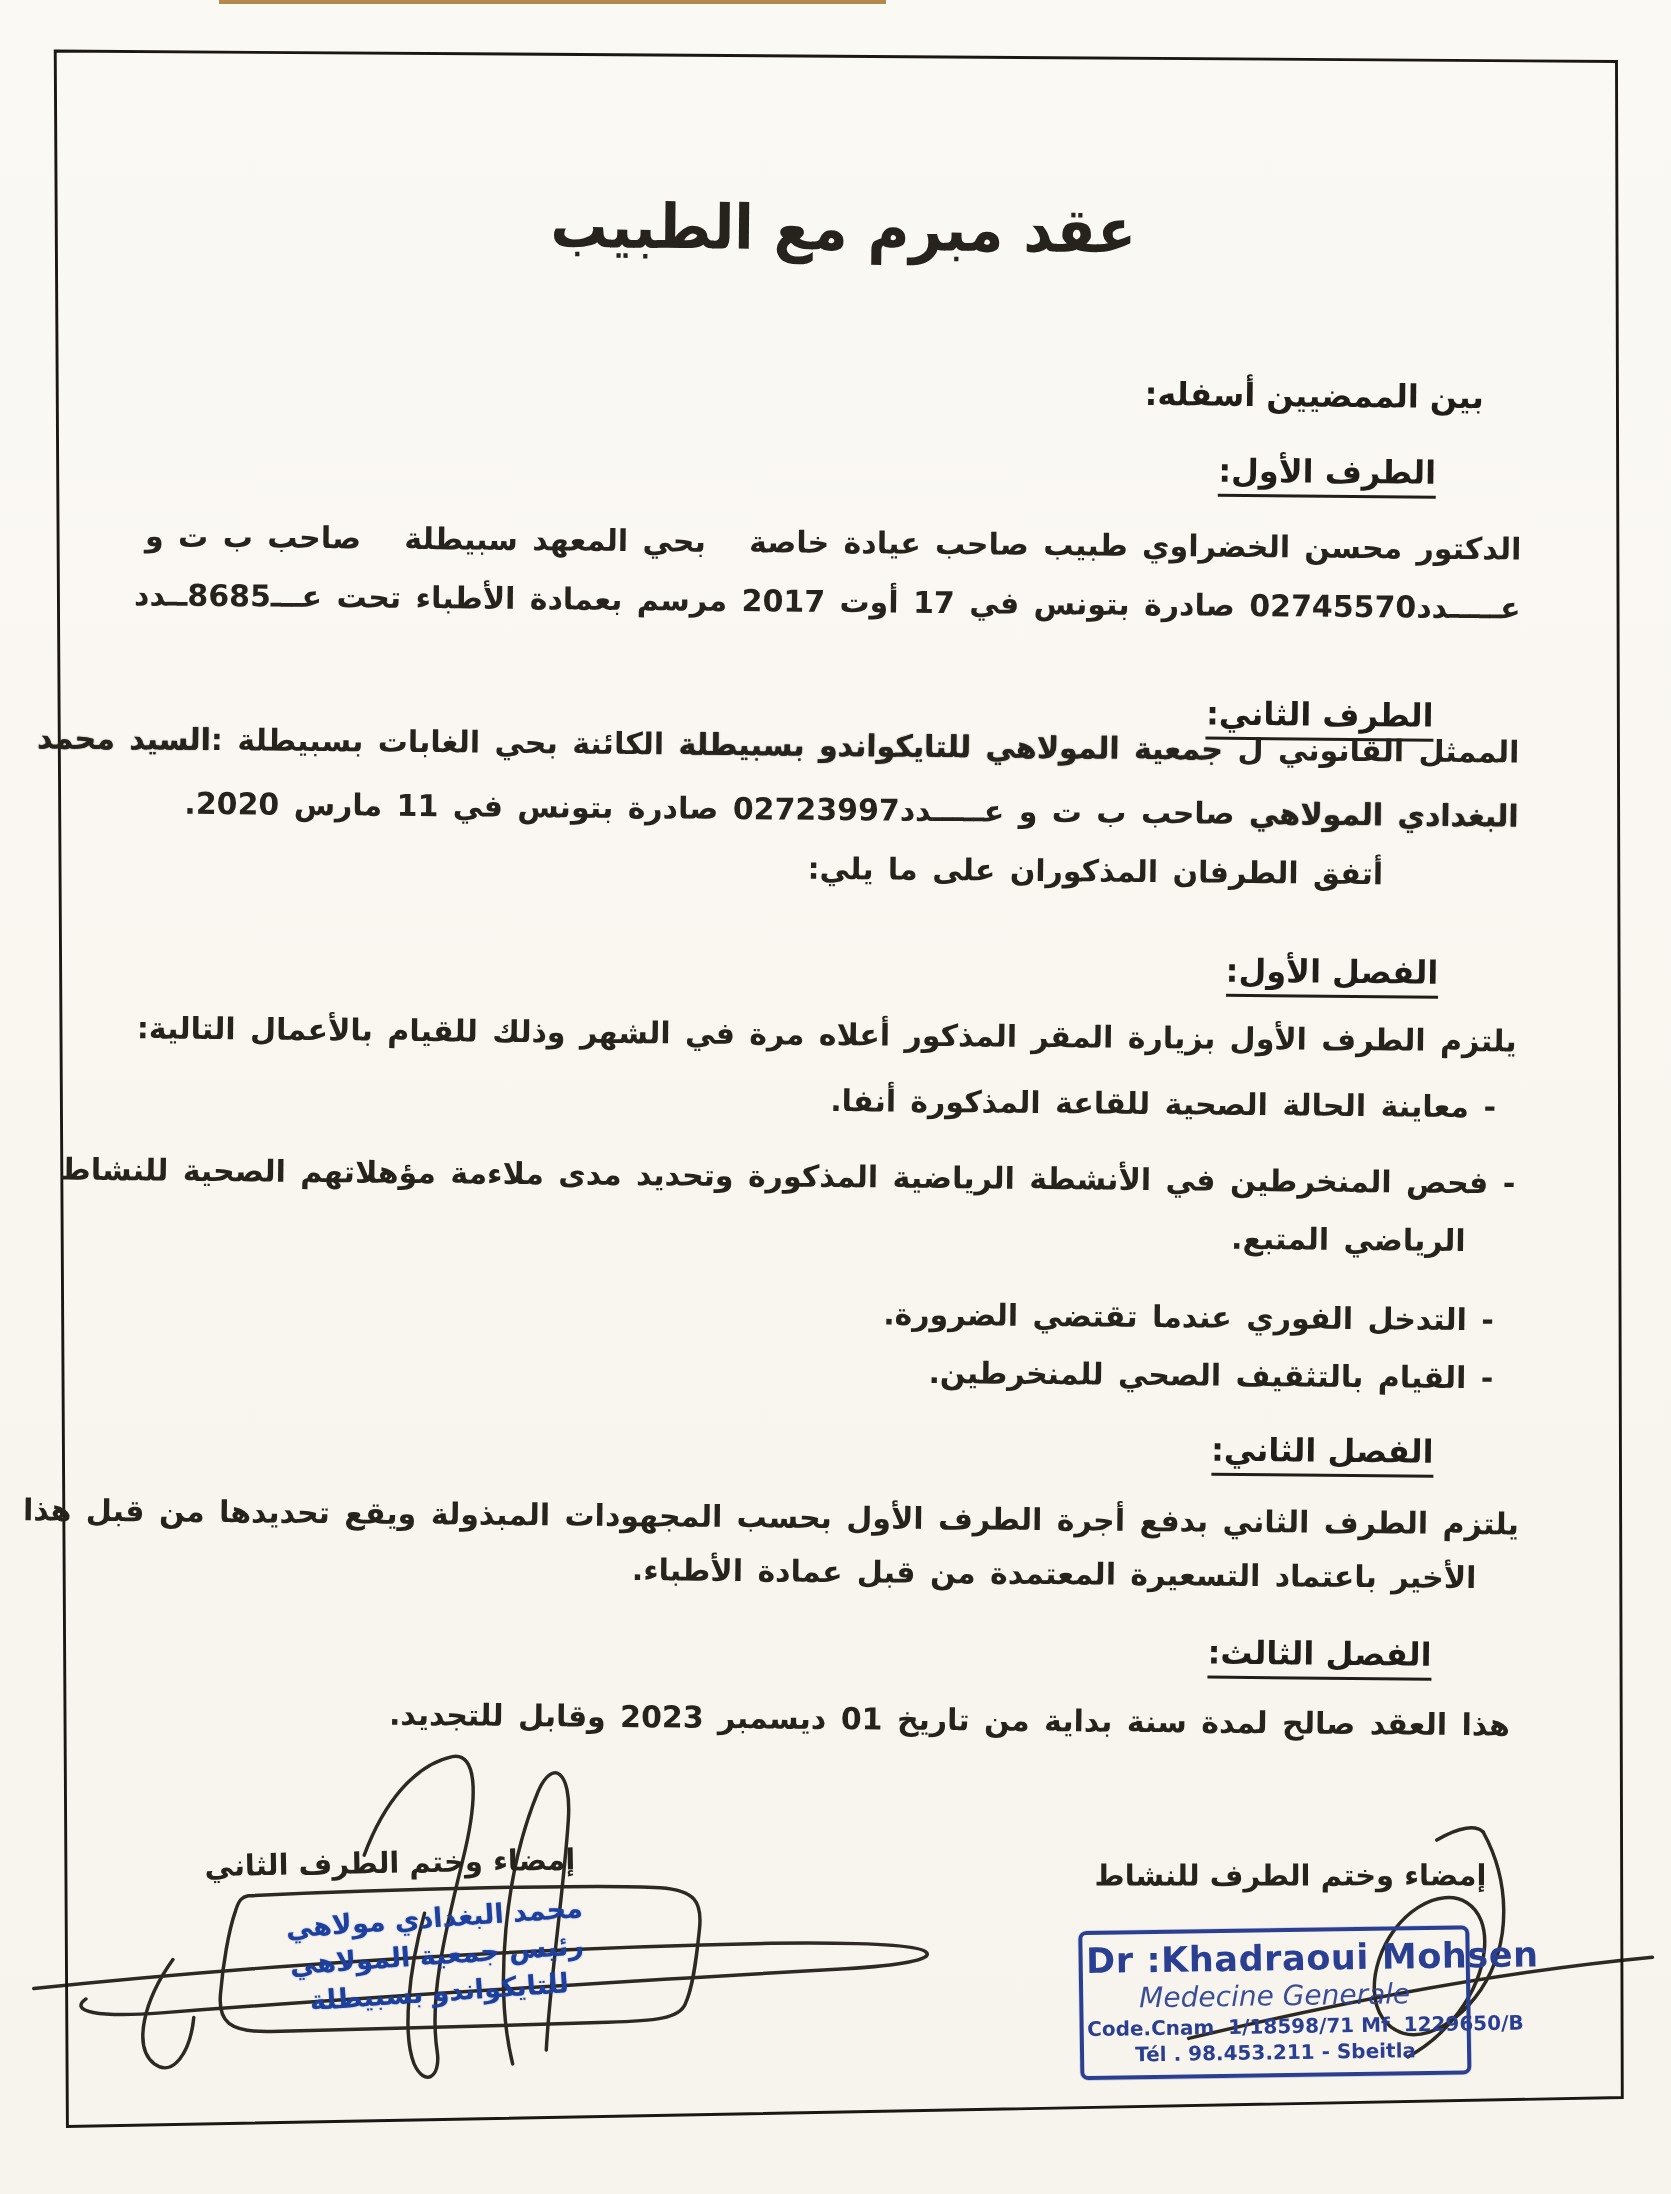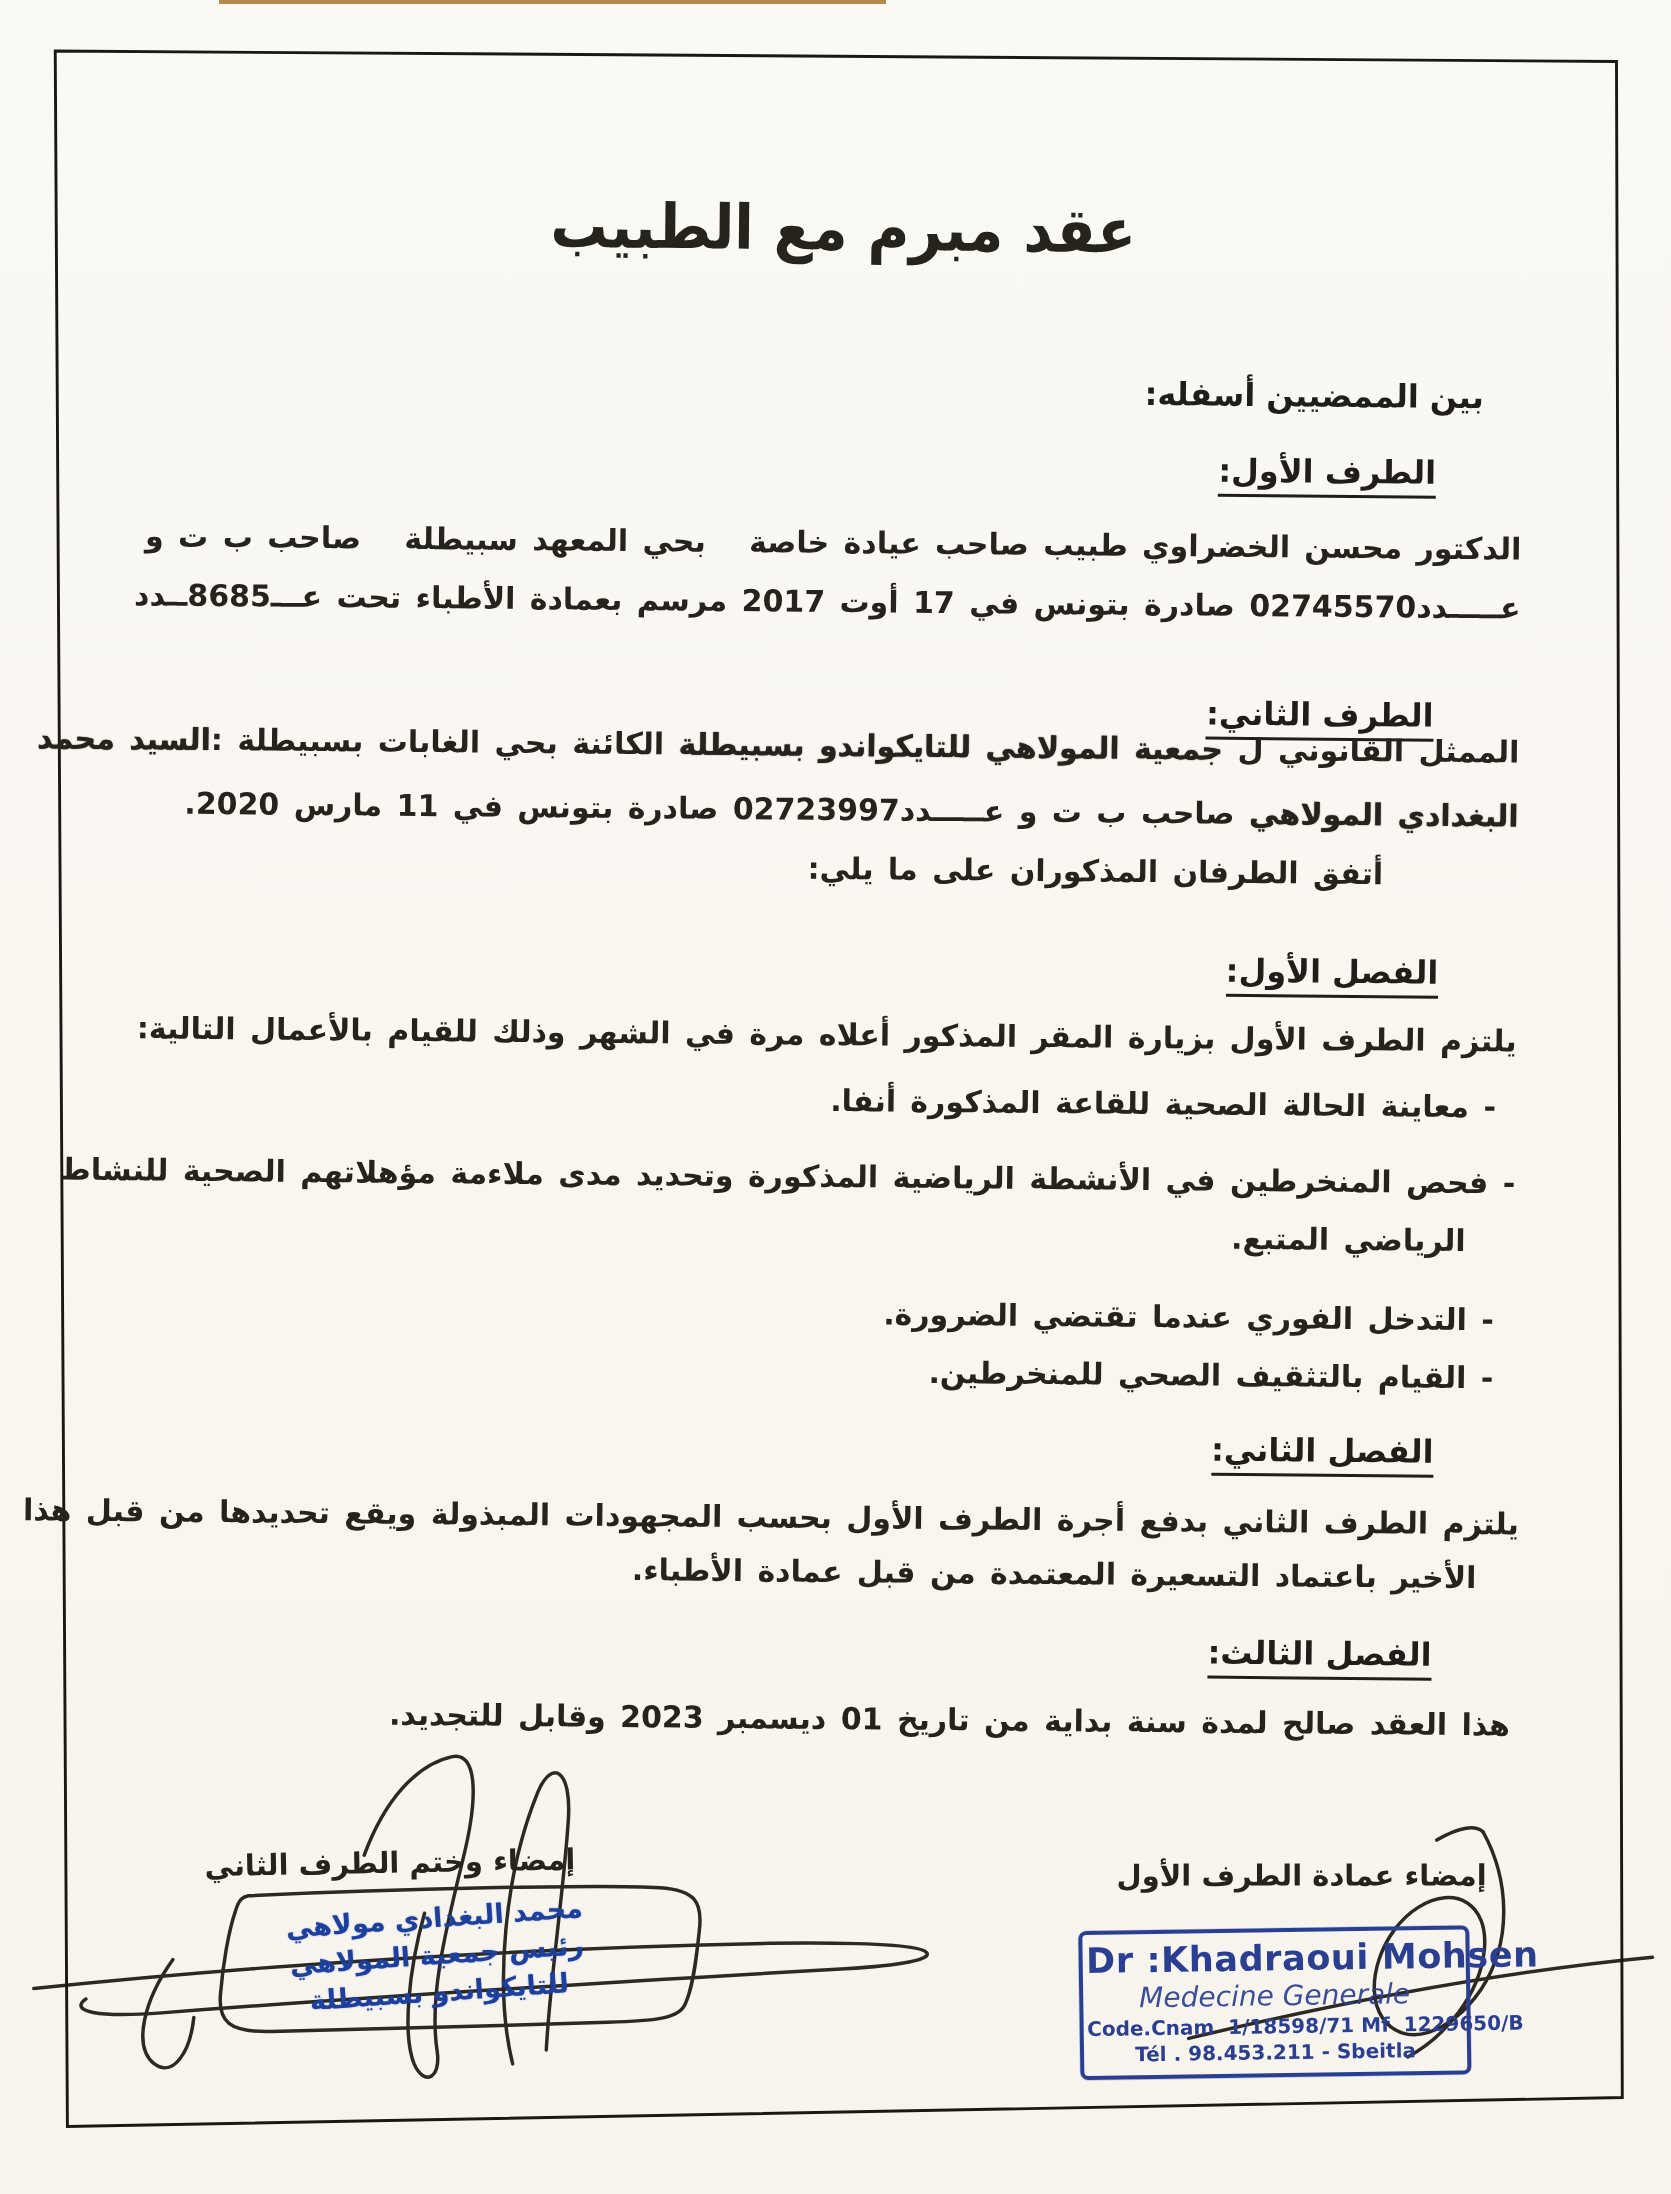--- a/index.html
+++ b/index.html
@@ -117,21 +117,21 @@
     <div class="abs body-line it4">- القيام بالتثقيف الصحي للمنخرطين.</div>
 
     <div class="abs heading h-c2">الفصل الثاني:</div>
     <div class="abs body-line c2l1">يلتزم الطرف الثاني بدفع أجرة الطرف الأول بحسب المجهودات المبذولة ويقع تحديدها من قبل هذا</div>
     <div class="abs body-line c2l2">الأخير باعتماد التسعيرة المعتمدة من قبل عمادة الأطباء.</div>
 
     <div class="abs heading h-c3">الفصل الثالث:</div>
     <div class="abs body-line c3l1">هذا العقد صالح لمدة سنة بداية من تاريخ 01 ديسمبر 2023 وقابل للتجديد.</div>
 
     <div class="abs sig-label sig2-label">إمضاء وختم الطرف الثاني</div>
-    <div class="abs sig-label sig1-label">إمضاء عمادة الطرف الأول</div>
+    <div class="abs sig-label sig1-label">إمضاء وختم الطرف للنشاط</div>
 
     <div class="abs stamp-blue-ar">
       <div>محمد البغدادي مولاهي</div>
       <div>رئيس جمعية المولاهي</div>
       <div>للتايكواندو بسبيطلة</div>
     </div>
 
     <div class="abs stamp-doctor">
       <div class="l1">Dr :Khadraoui Mohsen</div>
       <div class="l2">Medecine Generale</div>

